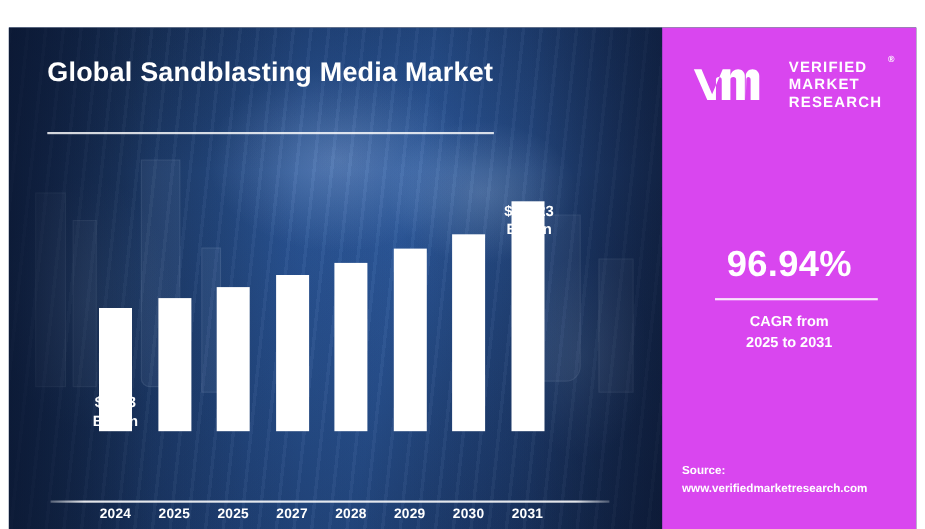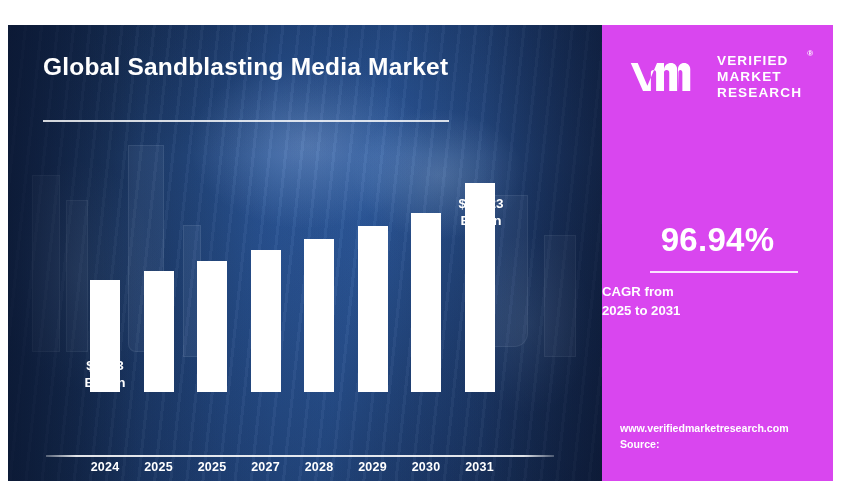--- a/index.html
+++ b/index.html
@@ -126,21 +126,21 @@
   .value-label {
     position: absolute;
     color: #ffffff;
     font-size: 13.5px;
     font-weight: bold;
     line-height: 1.28;
     text-align: center;
     width: 90px;
   }
   .value-label.first { left: 52px; top: 332px; }
-  .value-label.last  { left: 428px; top: 158px; margin-top: 12px; }
+  .value-label.last  { left: 428px; top: 158px; }
 
   
   .brand-panel {
     position: relative;
     width: 231px;
     height: 465px;
     background: #d946ef;
     flex: none;
   }
   .logo-row {
@@ -186,20 +186,21 @@
     top: 246px;
     width: 148px;
     height: 2px;
     background: rgba(255,255,255,0.85);
   }
   .cagr-caption {
     position: absolute;
     left: 0;
     right: 0;
     top: 258px;
+    text-align: center;
     color: #ffffff;
     font-size: 13.2px;
     font-weight: bold;
     line-height: 1.42;
   }
 
   .source-block {
     position: absolute;
     left: 18px;
     bottom: 38px;
@@ -273,18 +274,18 @@
     </div>
 
     <div class="cagr-value">96.94%</div>
     <div class="cagr-rule"></div>
     <div class="cagr-caption">
       <div>CAGR from</div>
       <div>2025 to 2031</div>
     </div>
 
     <div class="source-block">
+      <div>Source:</div>
       <div>www.verifiedmarketresearch.com</div>
-      <div>Source:</div>
     </div>
   </div>
 
 </div>
 
 </body></html>

